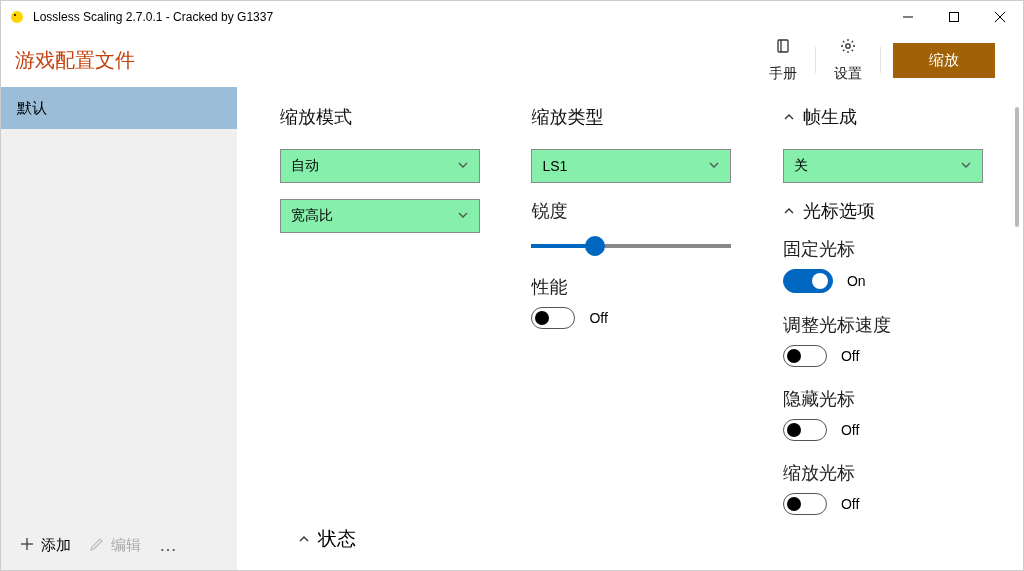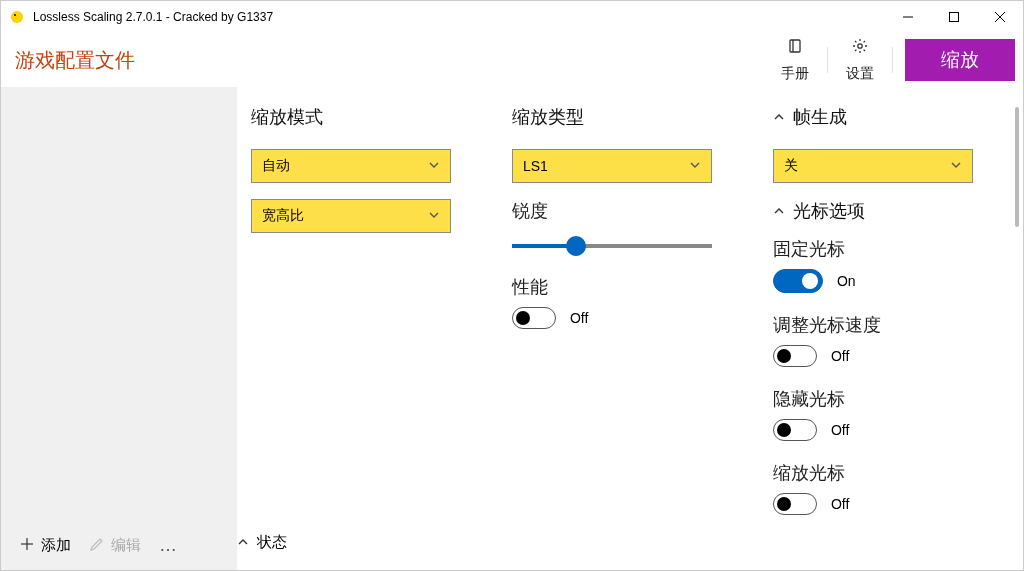--- a/index.html
+++ b/index.html
@@ -41,25 +41,25 @@
   display:flex; align-items:center; gap:8px;
   padding: 6px 14px;
   font-size:14px;
   cursor:pointer;
   color:#222;
   flex-direction:column;
 }
 .toolbar-btn svg { width:16px; height:16px; }
 .toolbar-sep { width:1px; height:26px; background:#e2e2e2; margin:0 4px; }
 .scale-btn {
-  background:#a21caf;
+  background:#a16207;
   color:#fff;
   padding: 8px 36px;
-  font-size:19px;
-  margin: 0 8px 0 8px;
+  font-size:15px;
+  margin: 0 28px 0 8px;
   cursor:pointer;
 }
 .content { display:flex; flex:1; overflow:hidden; }
 .sidebar {
   width: 236px;
   background:#f0f0f0;
   display:flex;
   flex-direction:column;
   border-top: 0;
 }
@@ -88,40 +88,41 @@
 .sidebtn.disabled { color:#aaa; }
 .sidebtn svg { width:16px; height:16px; }
 .more { font-size:18px; color:#555; padding:0 6px; letter-spacing:2px; cursor:pointer; }
 .main {
   flex:1;
   position:relative;
   padding:18px 18px 8px 14px;
   display:flex;
   gap: 40px;
   overflow:hidden;
+  margin-left:29px;
 }
 .col { flex:1; min-width:0; }
 .col3 { flex:1.05; }
 .section-title {
   font-size:18px;
   color:#111;
   margin-bottom:20px;
 }
 .section-title.collapsible {
   display:flex; align-items:center; gap:8px; cursor:pointer;
 }
 .dropdown {
   border:1px solid #8a8a8a;
   height:34px;
   display:flex;
   align-items:center;
   padding:0 10px;
   margin-bottom:16px;
   cursor:pointer;
-  background:#fde047;
+  background:#86efac;
   width: 200px;
   position:relative;
 }
 .dropdown .chev { margin-left:auto; }
 .label { font-size:18px; margin-bottom:8px; color:#222; }
 .slider {
   position:relative;
   width:200px;
   height:30px;
   cursor:pointer;
@@ -163,24 +164,24 @@
   position:absolute;
   right:4px;
   top:20px;
   width:4px;
   height:120px;
   background:#b9b9b9;
   border-radius:2px;
 }
 .status-row {
   position:absolute;
-  left:0;
+  left:32px;
   bottom:18px;
   display:flex; align-items:center; gap:8px;
-  font-size:15px; cursor:pointer;
+  font-size:19px; cursor:pointer;
 }
 </style>
 </head>
 <body>
 
 <div class="titlebar">
   <span class="icon-duck">
     <svg viewBox="0 0 16 16">
         <circle cx="8" cy="8" r="6" fill="#ffd300"></circle>
         <circle cx="6" cy="6" r="1" fill="#000"></circle>
@@ -228,20 +229,23 @@
   </div>
   <div class="toolbar-sep"></div>
   <div class="scale-btn">
     <span>缩放</span>
   </div>
 </div>
 
 <div class="content">
 
   <div class="sidebar">
+    <div class="profile-item selected">
+      <span>默认</span>
+    </div>
     <div class="sidebar-footer">
       <div class="sidebtn">
         <span><svg viewBox="0 0 16 16" stroke="#333" stroke-width="1.2">
               <line x1="8" y1="2" x2="8" y2="14"></line>
               <line x1="2" y1="8" x2="14" y2="8"></line>
             </svg></span>
         <span>添加</span>
       </div>
       <div class="sidebtn disabled">
         <span><svg viewBox="0 0 16 16" stroke="#bbb" stroke-width="1.2" fill="none">

